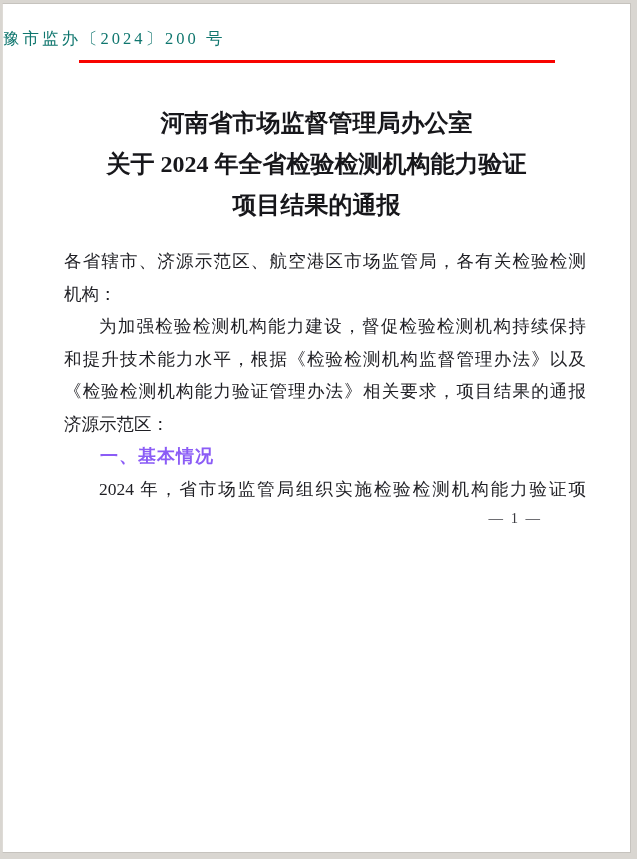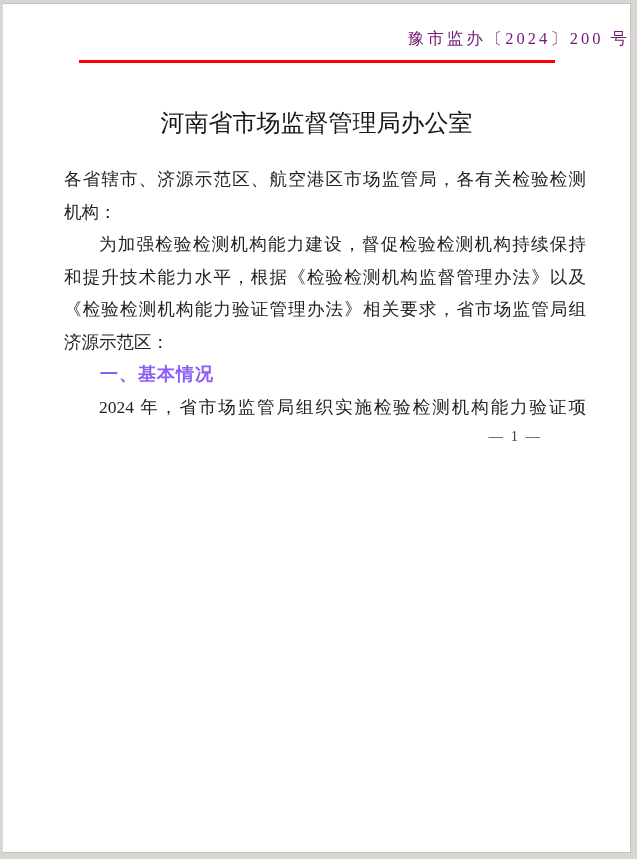--- a/index.html
+++ b/index.html
@@ -45,43 +45,42 @@
     font-size: 33px;
     letter-spacing: -0.5px;
     color: #f80300;
     transform: scale(1.0, 1.7);
     transform-origin: center center;
   }
 
   
   .doc-number {
     margin-top: 24px;
-    text-align: right;
+    text-align: left;
     font-size: 16.5px;
     line-height: 22px;
     letter-spacing: 3px;
-    color: #701a75;
-    margin-left: 32px;
+    color: #0f766e;
   }
 
   
   .red-rule {
     width: 476px;
     height: 3px;
     margin: 10px auto 0 auto;
     background: #f80300;
   }
 
   
   .doc-title {
     margin-top: 40px;
     text-align: center;
     font-size: 24px;
     line-height: 41px;
-    font-weight: normal;
+    font-weight: bold;
     color: #17171b;
   }
 
   
   .body-text {
     margin-top: 19px;
     padding-left: 61px;
     padding-right: 44px;
     font-size: 17.5px;
     line-height: 32.5px;
@@ -118,29 +117,31 @@
 <div class="canvas">
   <div class="page">
 
 
     <div class="doc-number">豫市监办〔2024〕200 号</div>
 
     <div class="red-rule"></div>
 
     <div class="doc-title">
       <div class="title-line">河南省市场监督管理局办公室</div>
+      <div class="title-line">关于 2024 年全省检验检测机构能力验证</div>
+      <div class="title-line">项目结果的通报</div>
     </div>
 
     <div class="body-text">
       <div class="line full">各省辖市、济源示范区、航空港区市场监管局，各有关检验检测</div>
       <div class="line">机构：</div>
 
       <div class="line full indent">为加强检验检测机构能力建设，督促检验检测机构持续保持</div>
       <div class="line full">和提升技术能力水平，根据《检验检测机构监督管理办法》以及</div>
-      <div class="line full">《检验检测机构能力验证管理办法》相关要求，省市场监管局组</div>
+      <div class="line full">《检验检测机构能力验证管理办法》相关要求，项目结果的通报</div>
       <div class="line">济源示范区：</div>
 
       <div class="line heading indent">一、基本情况</div>
 
       <div class="line full indent">2024 年，省市场监管局组织实施检验检测机构能力验证项</div>
     </div>
 
     <div class="page-number">— 1 —</div>
 
   </div>

